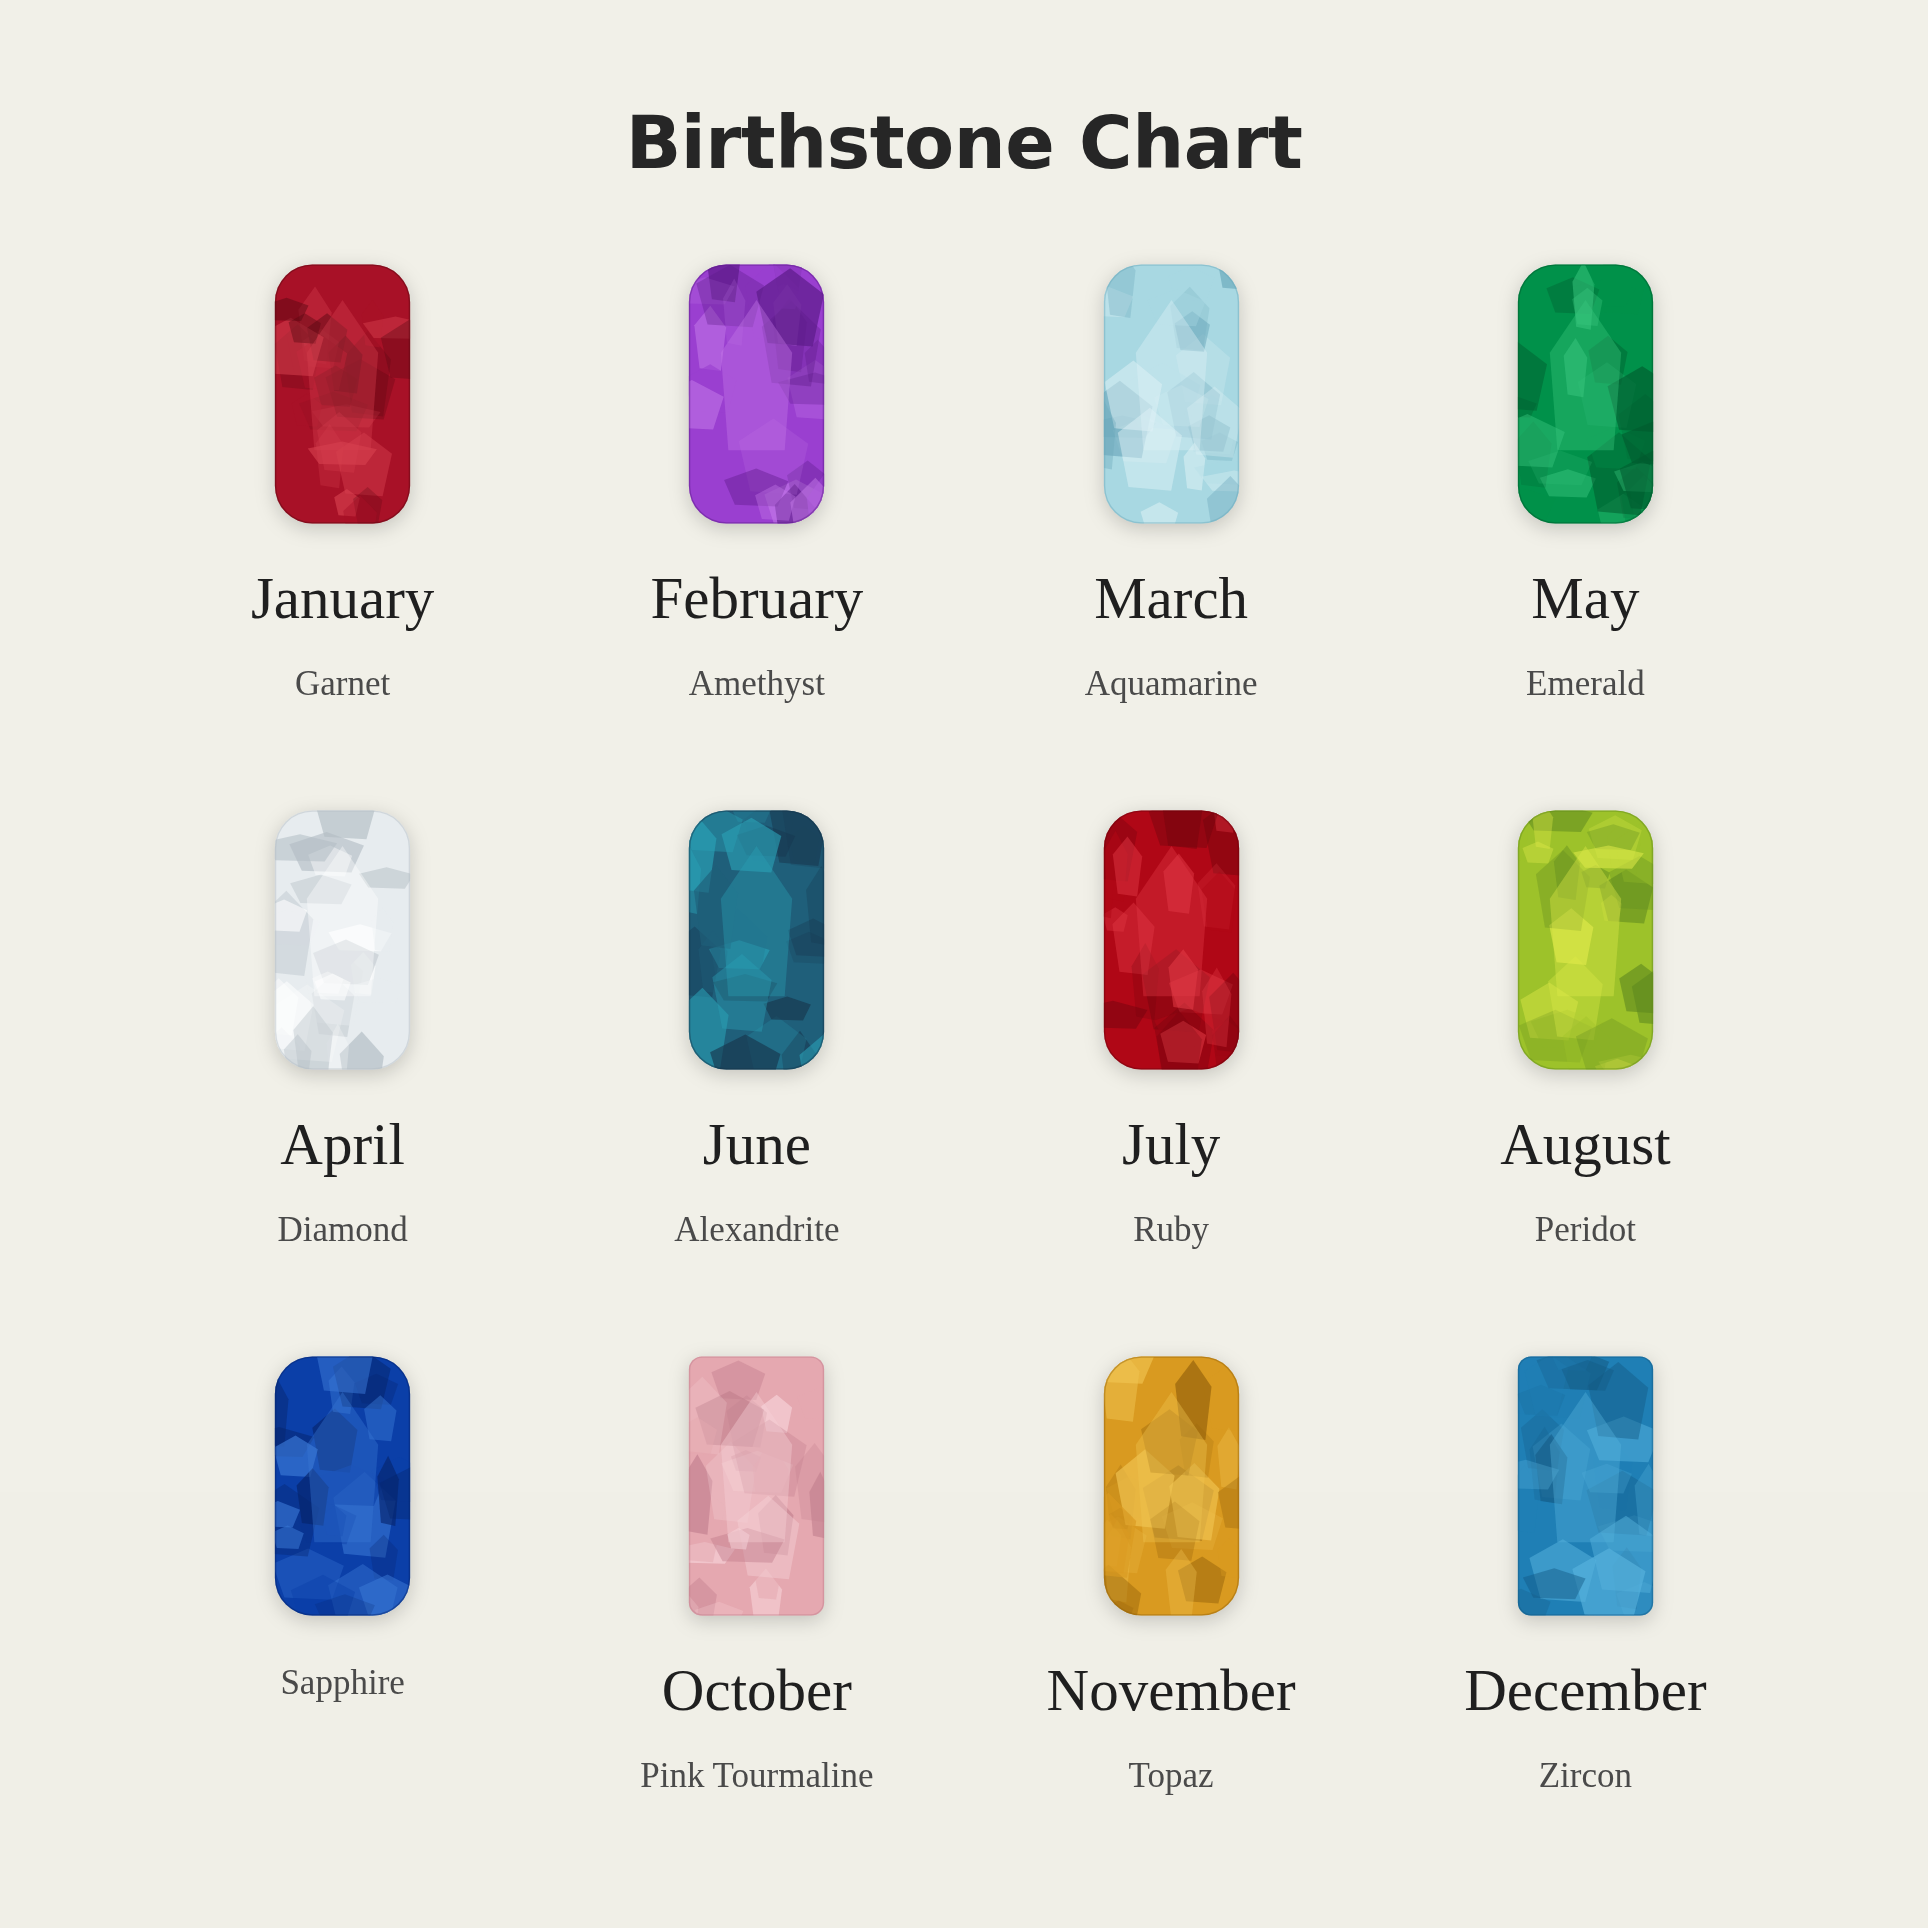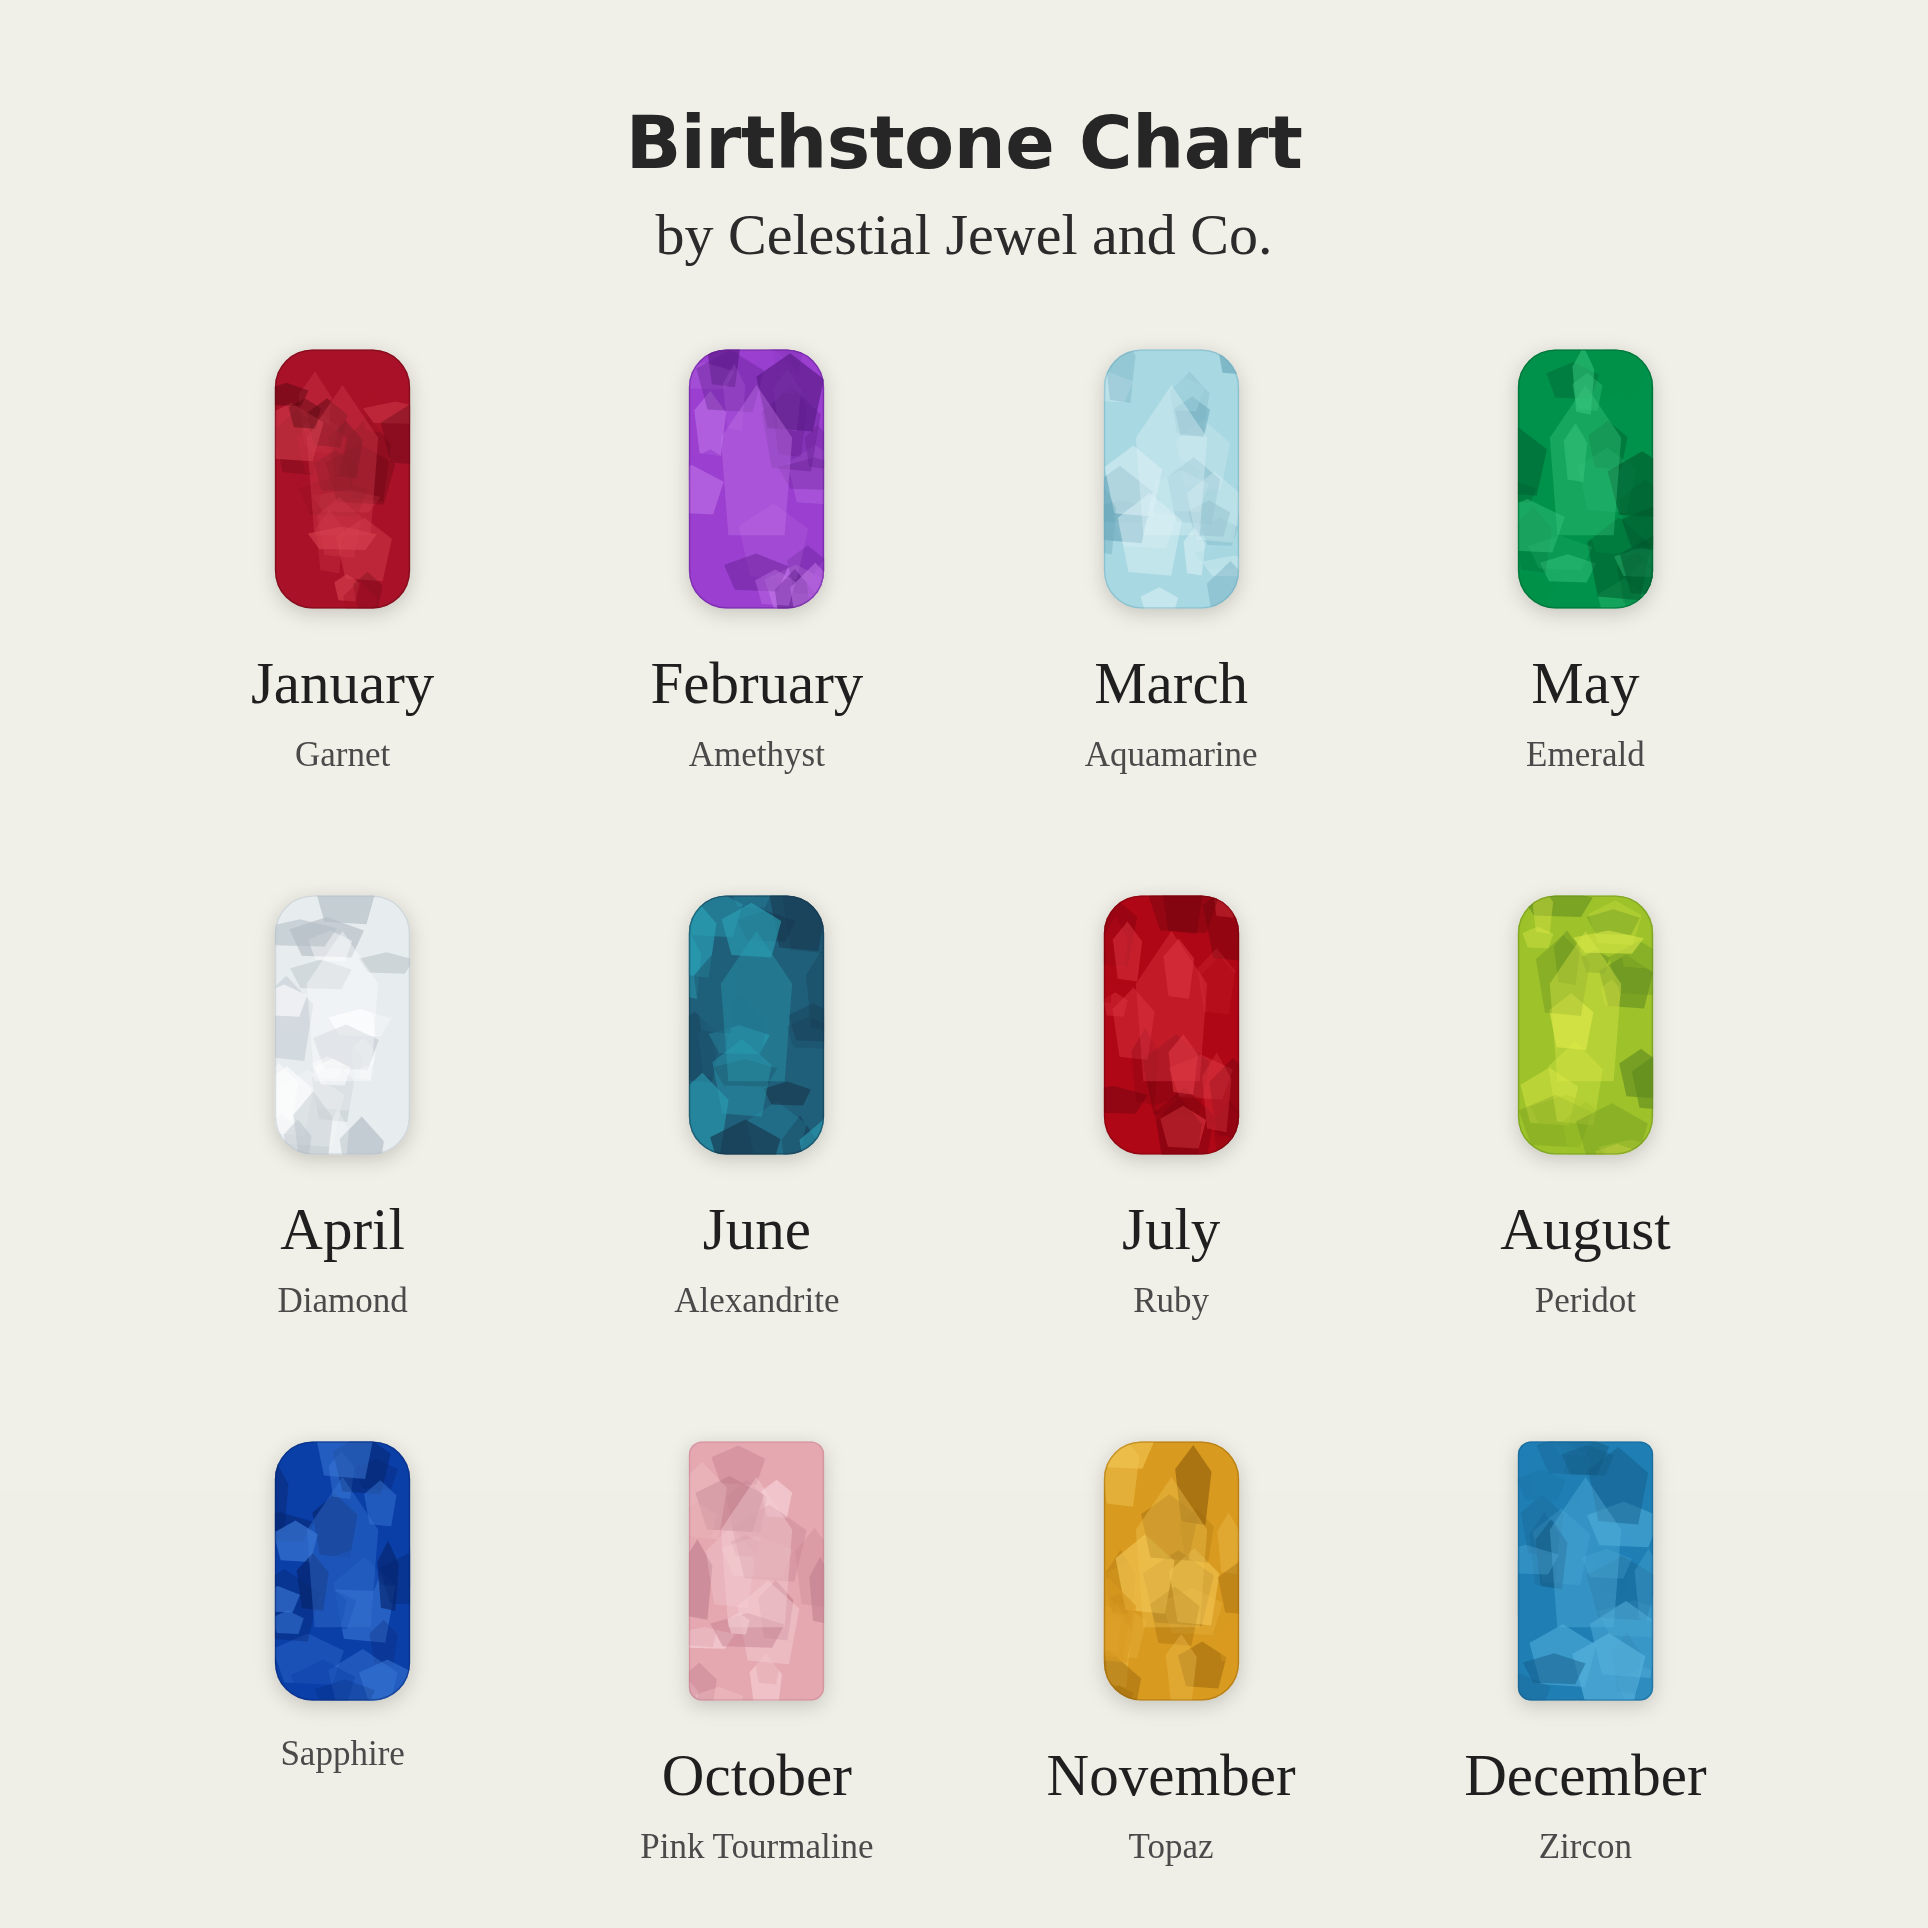--- a/index.html
+++ b/index.html
@@ -77,33 +77,32 @@
     font-size: 59px;
     color: #1f1f1f;
     margin-top: 34px;
     line-height: 1;
     white-space: nowrap;
   }
   .stone {
     font-family: "Liberation Serif", serif;
     font-size: 35px;
     color: #4a4a4a;
-    margin-top: 24px;
+    margin-top: 38px;
     line-height: 1;
     white-space: nowrap;
   }
 </style>
 </head>
 <body>
 
 <div class="page">
 
   <div class="header">
     <div class="title">Birthstone Chart</div>
-    <div class="subtitle">by Celestial Jewel and Co.</div>
   </div>
 
   <div class="grid" id="grid">
       <div class="cell">
         <div class="gem-wrap">
           <div class="gem">
             <svg viewBox="0 0 148 280">
               <defs>
                 <clipPath id="clip0">
                   <rect x="2" y="2" width="144" height="276" rx="40"></rect>

